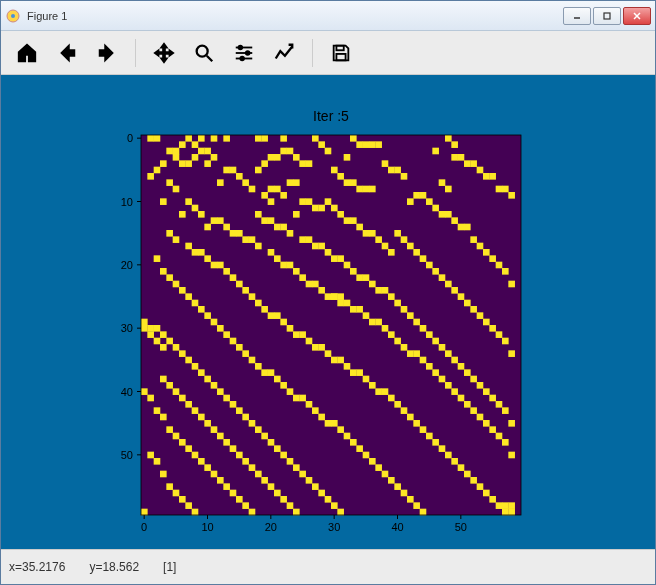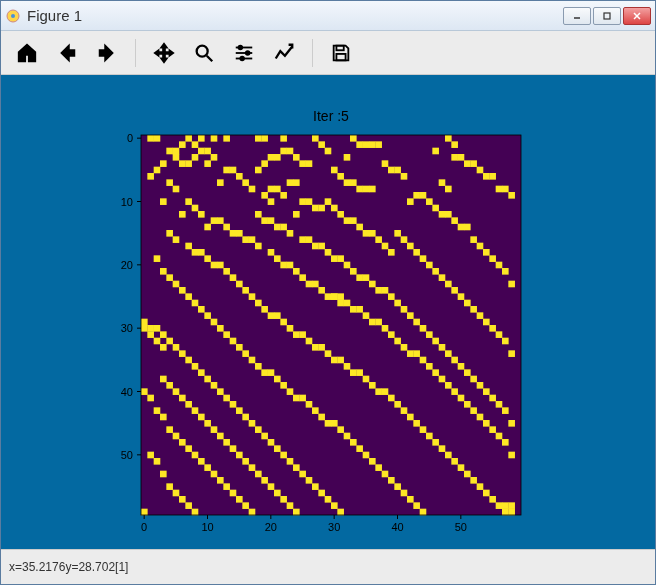--- a/index.html
+++ b/index.html
@@ -1,32 +1,32 @@
 <!DOCTYPE html>
 <html><head>
 <meta charset="utf-8">
 <style>
   * { box-sizing: border-box; margin: 0; padding: 0; }
   body { font-family: "Segoe UI", Tahoma, sans-serif; background: #fff; width: 656px; height: 585px; overflow: hidden; }
   .window { width: 656px; height: 585px; border: 1px solid #5a7ca0; display: flex; flex-direction: column; background: #fff; }
   .titlebar { height: 30px; background: linear-gradient(#f3f7fc,#dde7f3); display: flex; align-items: center; padding: 0 4px; border-bottom: 1px solid #b8c8d8; }
   .titlebar .icon { width: 16px; height: 16px; margin-right: 6px; }
-  .titlebar .title { font-size: 15px; color: #333; flex: 1; }
+  .titlebar .title { font-size: 11px; color: #333; flex: 1; }
   .winbtns { display: flex; gap: 2px; }
   .winbtn { width: 28px; height: 18px; border: 1px solid #8a9bb0; border-radius: 2px; background: linear-gradient(#f8fafc,#e0e8f0); display: flex; align-items: center; justify-content: center; font-size: 10px; }
   .winbtn.close { background: linear-gradient(#f3a0a0,#d44); border-color: #a33; color: #fff; }
   .winbtn svg { width: 10px; height: 10px; }
   .toolbar { height: 44px; background: #ececec; border-bottom: 1px solid #ccc; display: flex; align-items: center; padding: 0 8px; gap: 4px; }
   .tbtn { width: 36px; height: 36px; display: flex; align-items: center; justify-content: center; border: none; background: transparent; }
   .tbtn svg { width: 22px; height: 22px; stroke: #000; fill: none; stroke-width: 2; }
   .tbtn.fill svg { fill: #000; stroke: #000; }
   .sep { width: 1px; height: 28px; background: #ccc; margin: 0 6px; }
   .plot-area { flex: 1; position: relative; background: #0369a1; }
   .plot-svg { position: absolute; left: 0; top: 0; }
-  .statusbar { height: 24px; background: #ececec; border-top: 1px solid #ccc; display: flex; align-items: center; padding: 17px 8px; font-size: 12px; color: #333; }
+  .statusbar { height: 24px; background: #ececec; border-top: 1px solid #ccc; display: flex; align-items: center; padding: 17px 8px; font-size: 12px; color: #333; gap: 24px; }
   .axis-text { font: 11px sans-serif; fill: #000; }
   .plot-title { font: 14px sans-serif; fill: #000; text-anchor: middle; }
 </style>
 </head>
 <body>
 
 <div class="window">
   <div class="titlebar">
     <span class="icon">
       <svg viewBox="0 0 16 16">
@@ -552,16 +552,16 @@
         <text x="132" y="257.16666666666663" class="axis-text" text-anchor="end">30</text>
         <line x1="140" y1="316.5" x2="136" y2="316.5" stroke="#000"></line>
         <text x="132" y="320.5" class="axis-text" text-anchor="end">40</text>
         <line x1="140" y1="379.8333333333333" x2="136" y2="379.8333333333333" stroke="#000"></line>
         <text x="132" y="383.8333333333333" class="axis-text" text-anchor="end">50</text>
       </svg>
   </div>
 
   <div class="statusbar">
     <span>x=35.2176</span>
-    <span>y=28.702</span>
+    <span>y=18.562</span>
     <span>[1]</span>
   </div>
 </div>
 
 </body></html>

